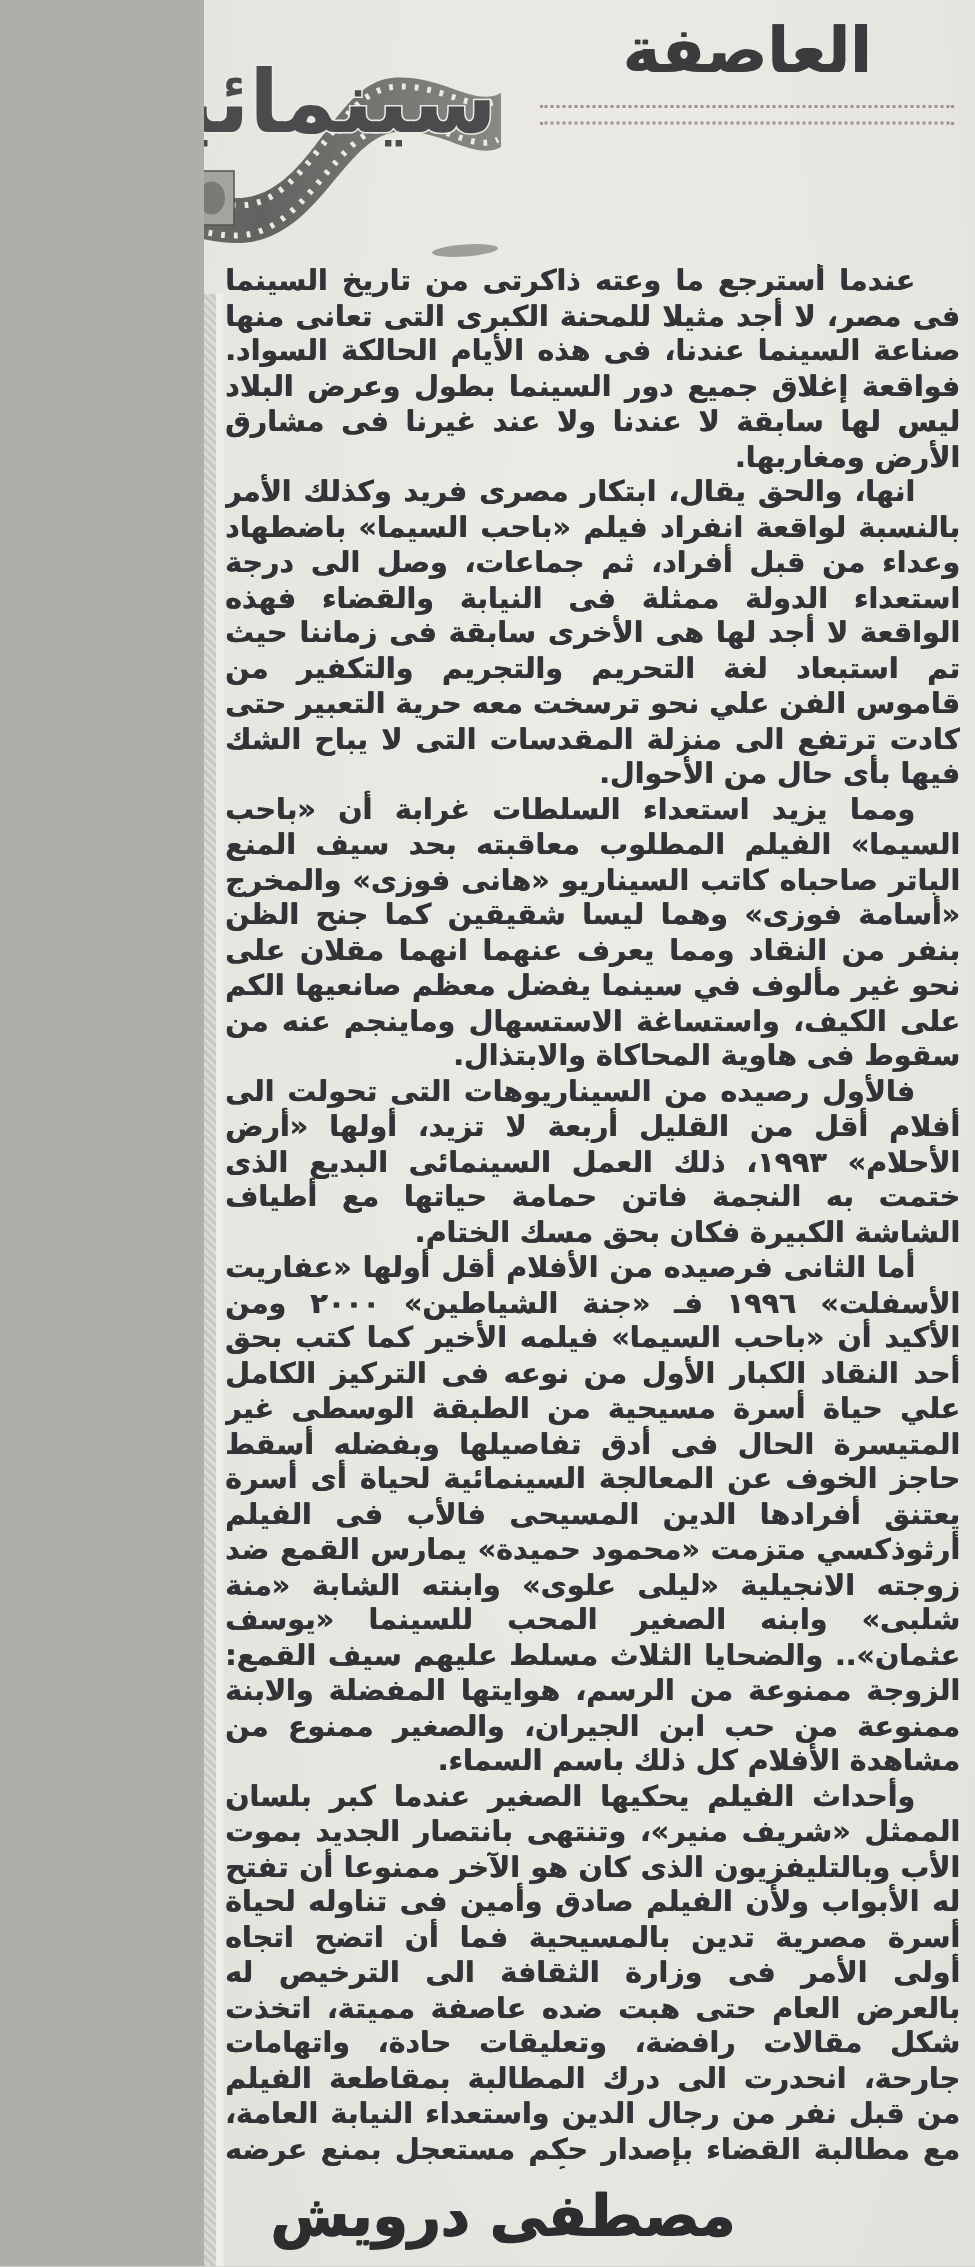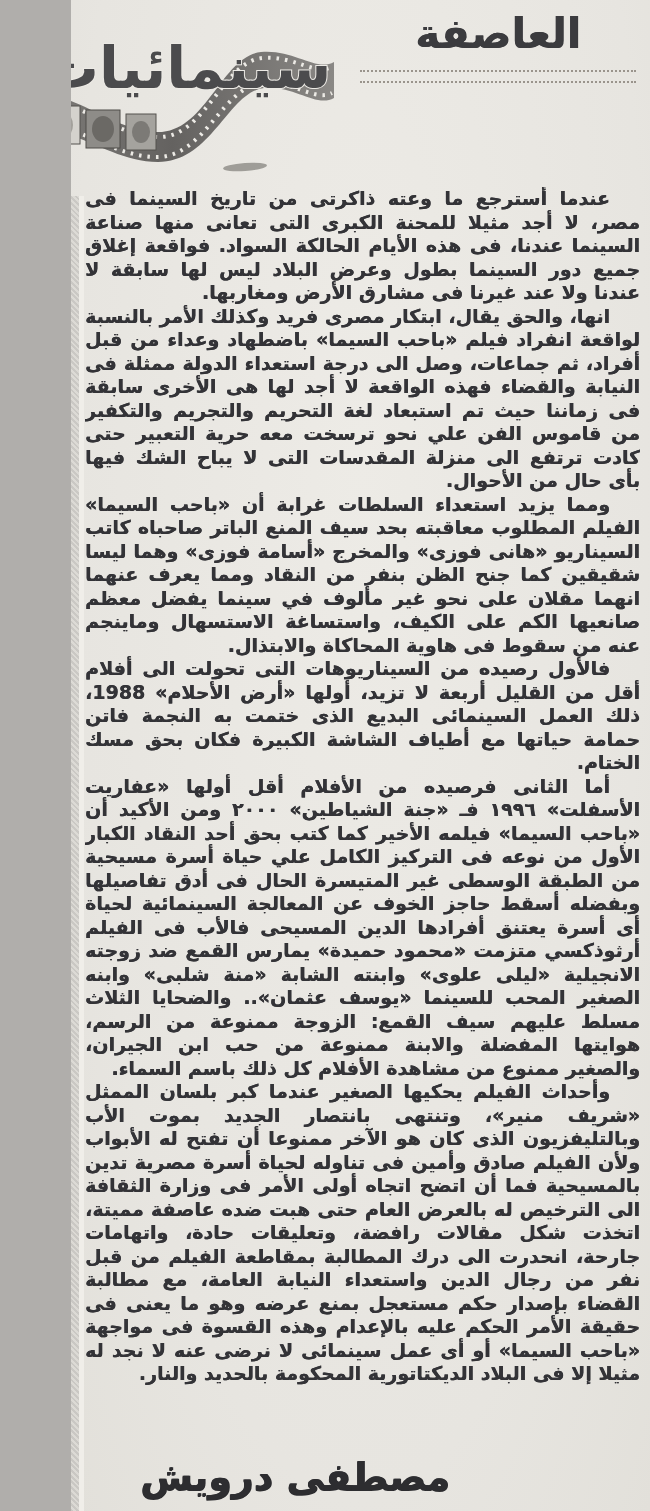--- a/index.html
+++ b/index.html
@@ -3,21 +3,21 @@
 <meta charset="utf-8">
 <style>
   html,body{margin:0;padding:0;}
   body{
     width:650px;height:1511px;
     font-family:"DejaVu Sans", sans-serif;
     background:#b0aeab;
   }
   .page{
     position:relative;
-    width:579px;height:1511px;
+    width:514px;height:1511px;
     background:#eae8e3;
     background-image:radial-gradient(ellipse at 50% 30%, #edebe6 0%, #e7e5e0 70%, #e2e0da 100%);
     overflow:hidden;
     direction:rtl;
   }
   
   .edge-strip{
     position:absolute;left:0;top:196px;width:8px;bottom:0;
     background:repeating-linear-gradient(45deg,#c7c5c1 0 2px,#dbd9d4 2px 4px);
     opacity:.9;
@@ -72,30 +72,29 @@
     position:absolute;
     top:176px;right:10px;left:14px;
     height:1270px;
     overflow:hidden;
     font-size:19px;
     font-weight:bold;
     line-height:23.5px;
     color:#333337;
     text-align:justify;
     text-shadow:0.35px 0 #333337;
-    margin-top:11px;
   }
   .article p{
     margin:0;
     text-indent:30px;
   }
   
   .signature{
     position:absolute;
-    left:49px;bottom:12px;
+    left:24px;bottom:12px;
     width:350px;
     text-align:center;
     font-size:38px;
     font-weight:bold;
     color:#2d2d30;
     text-shadow:0.9px 0 #2d2d30, 0 0.5px #2d2d30;
     letter-spacing:1px;
   }
 </style>
 </head>
@@ -146,20 +145,20 @@
     </div>
 
   </header>
 
   <div class="smudge"></div>
 
   <article class="article">
     <p>عندما أسترجع ما وعته ذاكرتى من تاريخ السينما فى مصر، لا أجد مثيلا للمحنة الكبرى التى تعانى منها صناعة السينما عندنا، فى هذه الأيام الحالكة السواد. فواقعة إغلاق جميع دور السينما بطول وعرض البلاد ليس لها سابقة لا عندنا ولا عند غيرنا فى مشارق الأرض ومغاربها.</p>
     <p>انها، والحق يقال، ابتكار مصرى فريد وكذلك الأمر بالنسبة لواقعة انفراد فيلم «باحب السيما» باضطهاد وعداء من قبل أفراد، ثم جماعات، وصل الى درجة استعداء الدولة ممثلة فى النيابة والقضاء فهذه الواقعة لا أجد لها هى الأخرى سابقة فى زماننا حيث تم استبعاد لغة التحريم والتجريم والتكفير من قاموس الفن علي نحو ترسخت معه حرية التعبير حتى كادت ترتفع الى منزلة المقدسات التى لا يباح الشك فيها بأى حال من الأحوال.</p>
     <p>ومما يزيد استعداء السلطات غرابة أن «باحب السيما» الفيلم المطلوب معاقبته بحد سيف المنع الباتر صاحباه كاتب السيناريو «هانى فوزى» والمخرج «أسامة فوزى» وهما ليسا شقيقين كما جنح الظن بنفر من النقاد ومما يعرف عنهما انهما مقلان على نحو غير مألوف في سينما يفضل معظم صانعيها الكم على الكيف، واستساغة الاستسهال وماينجم عنه من سقوط فى هاوية المحاكاة والابتذال.</p>
-    <p>فالأول رصيده من السيناريوهات التى تحولت الى أفلام أقل من القليل أربعة لا تزيد، أولها «أرض الأحلام» 1988، ذلك العمل السينمائى البديع الذى ختمت به النجمة فاتن حمامة حياتها مع أطياف الشاشة الكبيرة فكان بحق مسك الختام.</p>
+    <p>فالأول رصيده من السيناريوهات التى تحولت الى أفلام أقل من القليل أربعة لا تزيد، أولها «أرض الأحلام» ١٩٩٣، ذلك العمل السينمائى البديع الذى ختمت به النجمة فاتن حمامة حياتها مع أطياف الشاشة الكبيرة فكان بحق مسك الختام.</p>
     <p>أما الثانى فرصيده من الأفلام أقل أولها «عفاريت الأسفلت» ١٩٩٦ فـ «جنة الشياطين» ٢٠٠٠ ومن الأكيد أن «باحب السيما» فيلمه الأخير كما كتب بحق أحد النقاد الكبار الأول من نوعه فى التركيز الكامل علي حياة أسرة مسيحية من الطبقة الوسطى غير المتيسرة الحال فى أدق تفاصيلها وبفضله أسقط حاجز الخوف عن المعالجة السينمائية لحياة أى أسرة يعتنق أفرادها الدين المسيحى فالأب فى الفيلم أرثوذكسي متزمت «محمود حميدة» يمارس القمع ضد زوجته الانجيلية «ليلى علوى» وابنته الشابة «منة شلبى» وابنه الصغير المحب للسينما «يوسف عثمان».. والضحايا الثلاث مسلط عليهم سيف القمع: الزوجة ممنوعة من الرسم، هوايتها المفضلة والابنة ممنوعة من حب ابن الجيران، والصغير ممنوع من مشاهدة الأفلام كل ذلك باسم السماء.</p>
     <p>وأحداث الفيلم يحكيها الصغير عندما كبر بلسان الممثل «شريف منير»، وتنتهى بانتصار الجديد بموت الأب وبالتليفزيون الذى كان هو الآخر ممنوعا أن تفتح له الأبواب ولأن الفيلم صادق وأمين فى تناوله لحياة أسرة مصرية تدين بالمسيحية فما أن اتضح اتجاه أولى الأمر فى وزارة الثقافة الى الترخيص له بالعرض العام حتى هبت ضده عاصفة مميتة، اتخذت شكل مقالات رافضة، وتعليقات حادة، واتهامات جارحة، انحدرت الى درك المطالبة بمقاطعة الفيلم من قبل نفر من رجال الدين واستعداء النيابة العامة، مع مطالبة القضاء بإصدار حكم مستعجل بمنع عرضه وهو ما يعنى فى حقيقة الأمر الحكم عليه بالإعدام وهذه القسوة فى مواجهة «باحب السيما» أو أى عمل سينمائى لا نرضى عنه لا نجد له مثيلا إلا فى البلاد الديكتاتورية المحكومة بالحديد والنار.</p>
   </article>
 
   <div class="signature">مصطفى درويش</div>
 
 </div>
 
 </body></html>

